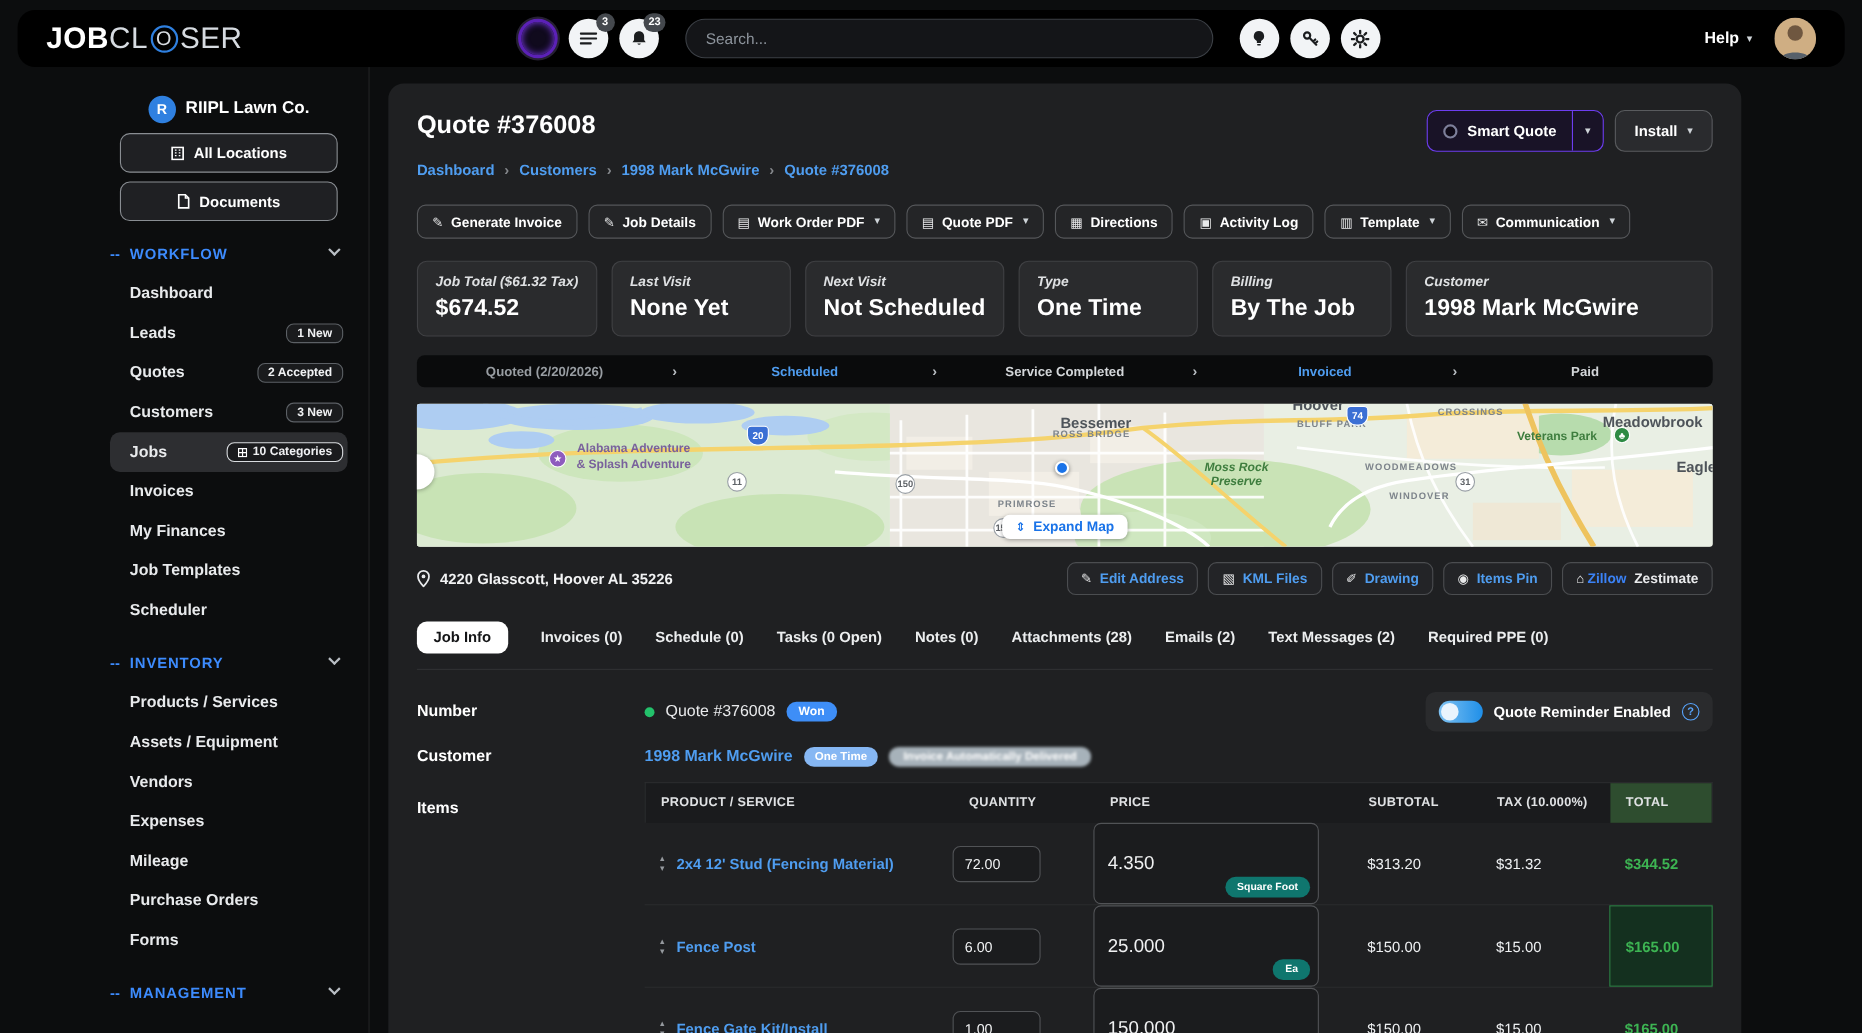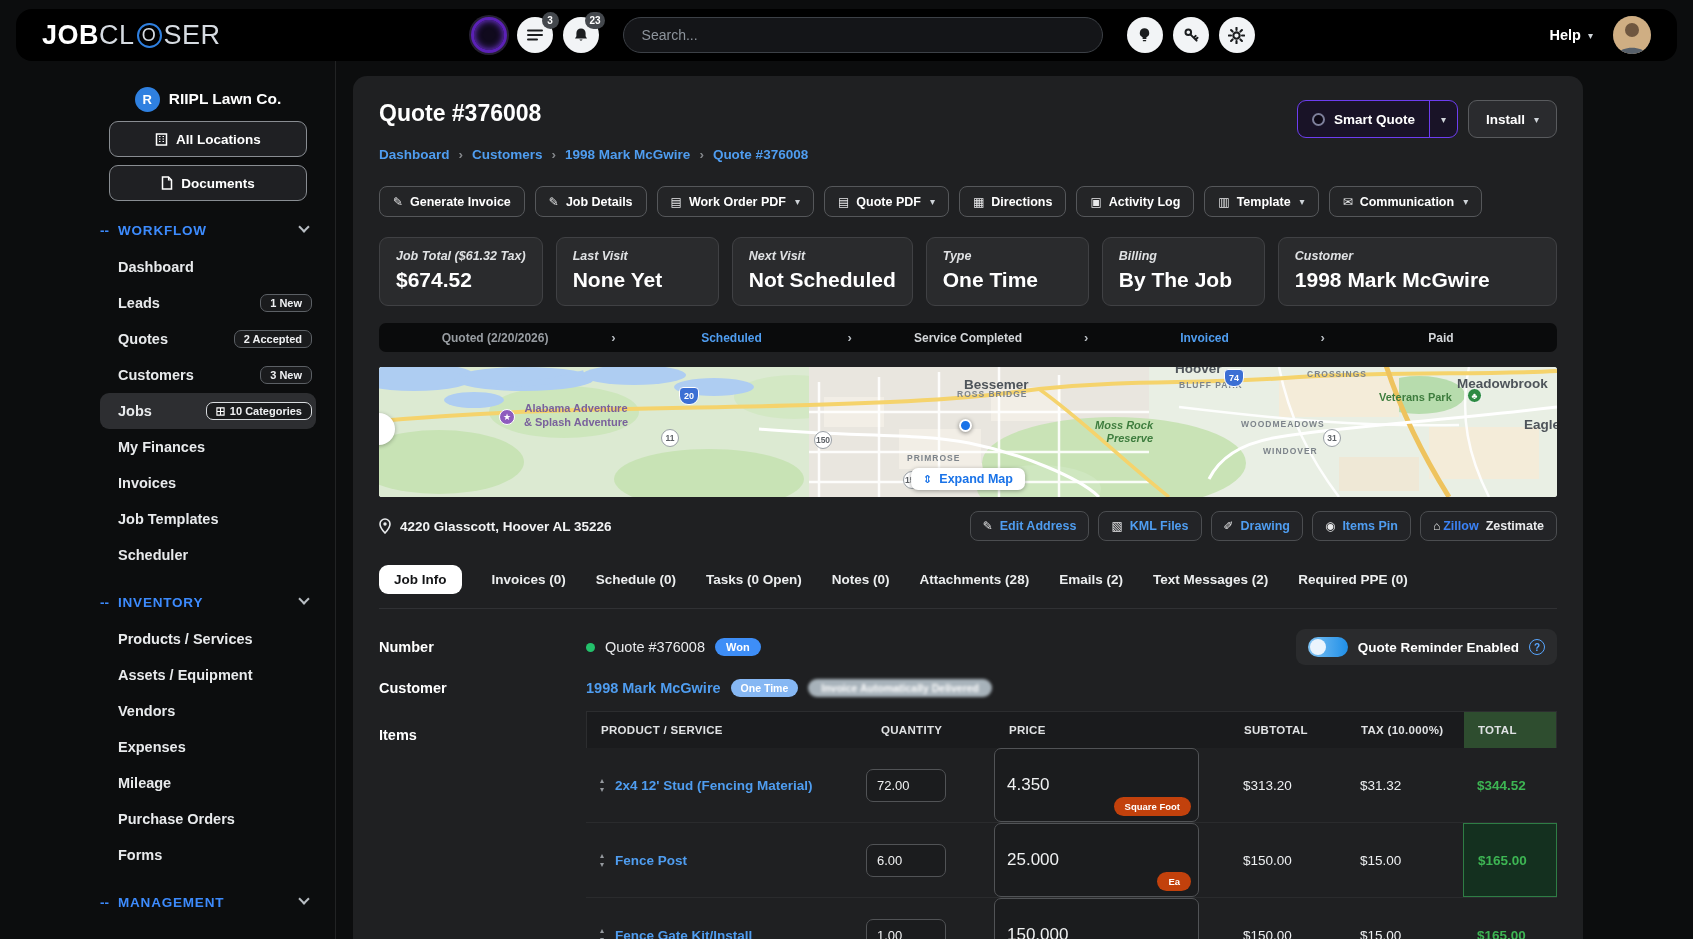--- a/index.html
+++ b/index.html
@@ -92,21 +92,21 @@
   .pstep.plain{color:#d3d6d9;}
   .psep{color:#b9bec3;font-size:13px;font-weight:700;}
 
   
   .map{position:relative;height:130px;margin-top:15px;border-radius:3px;overflow:hidden;background:#e9efe4;cursor:grab;}
   .map-base{position:absolute;inset:0;width:100%;height:100%;}
   .mlabel{position:absolute;white-space:nowrap;}
   .city{font-size:13.5px;color:#4e545a;font-weight:600;}
   .caps{font-size:8.5px;color:#7d848b;letter-spacing:1px;font-weight:700;}
   .poi{font-size:11px;color:#79619c;font-weight:600;text-align:center;line-height:1.3;white-space:nowrap;}
-  .park{font-size:11px;color:#3e7d3e;font-weight:600;font-style:italic;text-align:right;line-height:1.2;}
+  .park{font-size:11px;color:#3e7d3e;font-weight:600;font-style:italic;text-align:center;line-height:1.2;}
   .poi-dot{position:absolute;width:16px;height:16px;border-radius:50%;background:#8e5cbe;border:1.5px solid #fff;
     color:#fff;font-size:9px;display:flex;align-items:center;justify-content:center;}
   .park-dot{position:absolute;width:15px;height:15px;border-radius:50%;background:#2e8b44;border:1.5px solid #fff;
     color:#fff;font-size:9px;display:flex;align-items:center;justify-content:center;}
   .shield-i{position:absolute;width:20px;height:18px;background:#3b6fd4;color:#fff;font-size:9px;font-weight:800;
     display:flex;align-items:center;justify-content:center;border-radius:4px 4px 9px 9px;border:1px solid #fff;}
   .shield-c{position:absolute;width:18px;height:18px;background:#fff;border:1px solid #9aa0a6;border-radius:50%;
     color:#5f6368;font-size:8.5px;font-weight:700;display:flex;align-items:center;justify-content:center;}
   .map-dot{position:absolute;width:13px;height:13px;border-radius:50%;background:#1a73e8;border:2.5px solid #fff;
     box-shadow:0 1px 4px rgba(0,0,0,.45);}
@@ -160,21 +160,21 @@
   .it-row{align-items:center;border-bottom:1px solid #2a2b2d;min-height:56px;}
   .prod-cell{display:flex;align-items:center;gap:11px;padding-left:14px;}
   .sorters{display:flex;flex-direction:column;gap:1px;color:#95999e;font-size:8px;line-height:1;cursor:pointer;}
   .prod-link{color:#4f9df0;font-size:13.5px;font-weight:600;cursor:pointer;}
   .qty-box{width:80px;background:#1b1c1e;border:1px solid #515356;border-radius:7px;padding:8px 10px;
     font-size:13px;color:#f0f1f2;outline:none;font-family:inherit;}
   .price-box{display:flex;align-items:center;justify-content:space-between;width:205px;background:#1b1c1e;
     border:1px solid #515356;border-radius:7px;padding:5px 7px 5px 12px;}
   .price-num{background:transparent;border:none;color:#f0f1f2;font-size:17px;width:100px;outline:none;
     font-family:inherit;}
-  .unit-pill{background:#c2410c;color:#fff;font-size:9.5px;font-weight:700;padding:4px 11px;border-radius:11px;
+  .unit-pill{background:#0f766e;color:#fff;font-size:9.5px;font-weight:700;padding:4px 11px;border-radius:11px;
     white-space:nowrap;margin-top:43px;}
   .money{font-size:13.5px;color:#edeff1;padding-left:14px;}
   .total-cell{font-size:13.5px;font-weight:700;color:#3db553;padding-left:14px;align-self:stretch;
     display:flex;align-items:center;}
   .total-cell.hl{background:#14301f;border:1px solid #2e7d45;}
   .it-foot{padding:13px 0;border-top:1px solid #35363a;font-weight:700;}
   .it-foot>div{font-size:14px;color:#fff;padding-left:14px;}
 </style>
 </head>
 <body>
@@ -284,24 +284,24 @@
       <div class="side-item active">
           <span>Jobs</span>
         <span class="sbadge">
           <svg width="9" height="9" viewBox="0 0 10 10">
               <path d="M1 1h8v8H1zM5 1v8M1 5h8" stroke="#fff" fill="none" stroke-width="1.2"></path>
             </svg>
           <span>10 Categories</span>
         </span>
       </div>
       <div class="side-item">
+          <span>Invoices</span>
+        </div>
+      <div class="side-item">
           <span>My Finances</span>
-        </div>
-      <div class="side-item">
-          <span>Invoices</span>
         </div>
       <div class="side-item">
           <span>Job Templates</span>
         </div>
       <div class="side-item">
           <span>Scheduler</span>
         </div>
 
       <div class="section-head">
         <span class="section-dash"></span>

